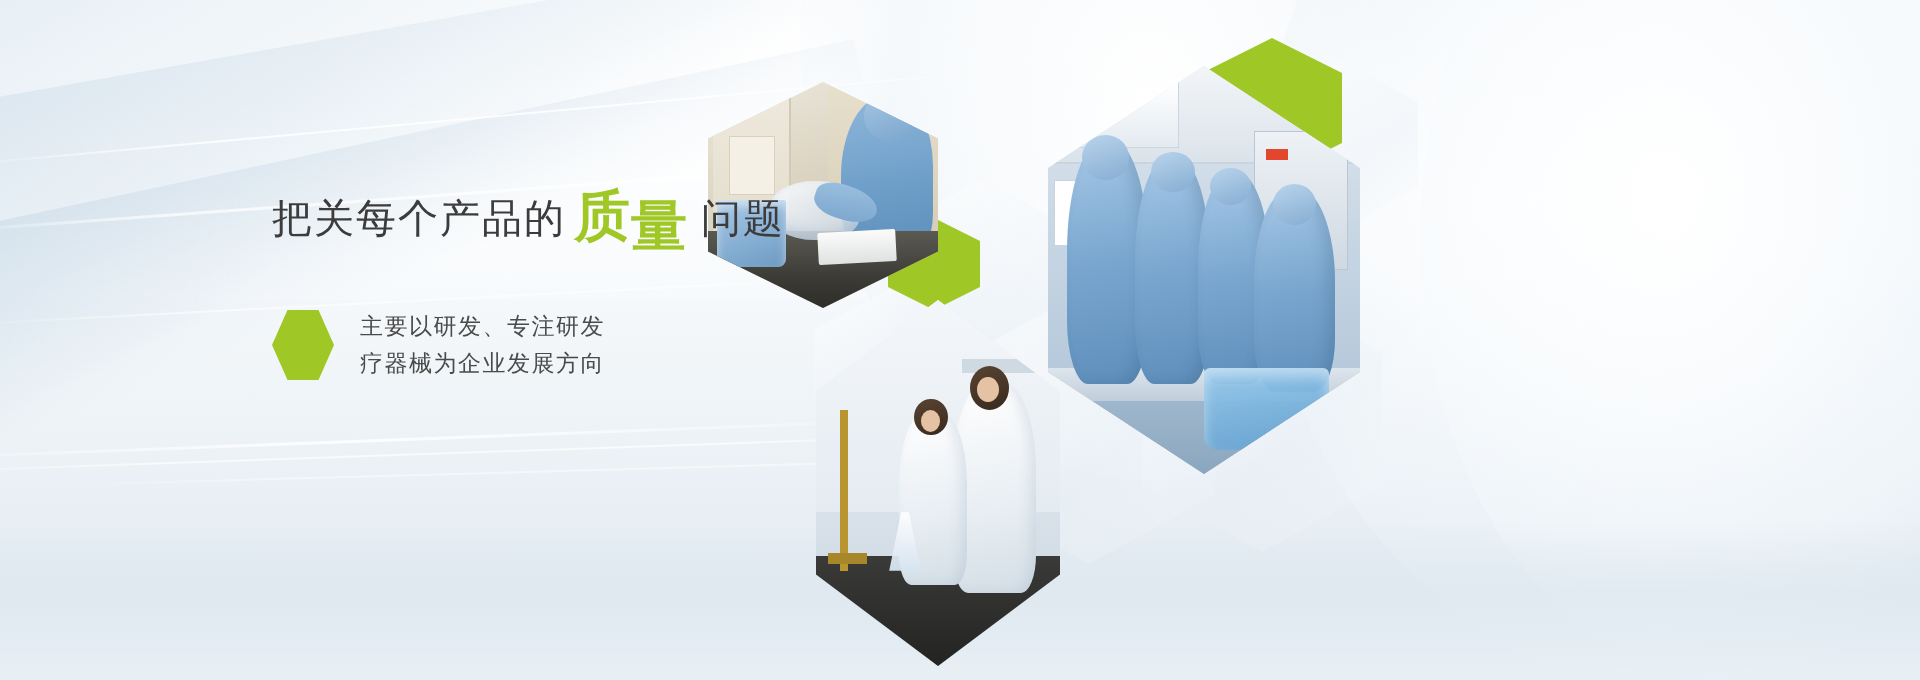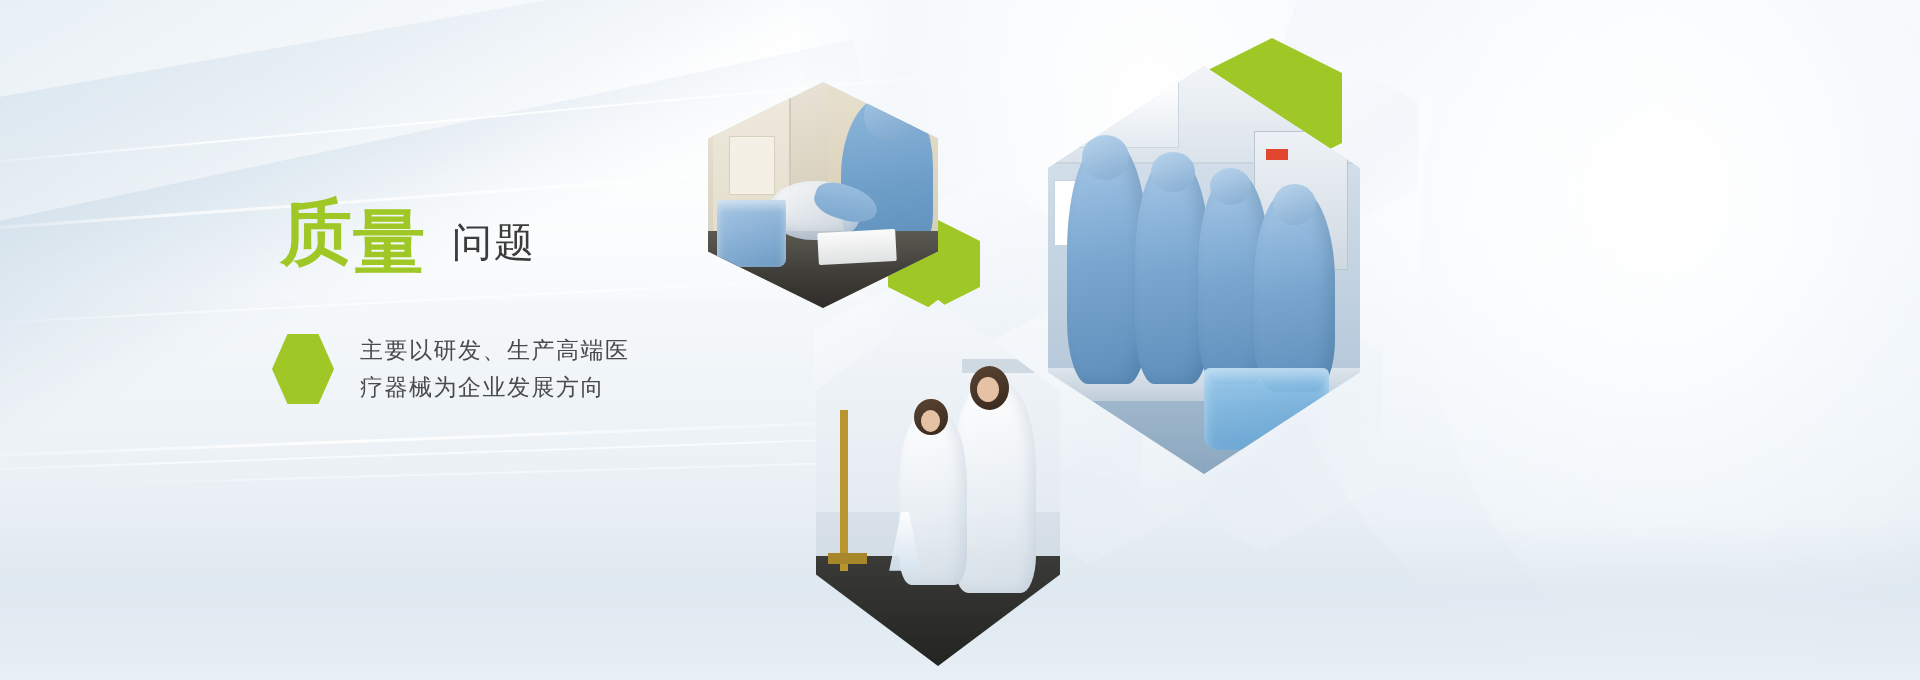--- a/index.html
+++ b/index.html
@@ -72,27 +72,27 @@
 
   .headline-1 {
     display:flex; align-items:flex-end; white-space:nowrap;
     color:#3b3b3b; line-height:1;
   }
   .hl-pre, .hl-post {
     font-size:40px; letter-spacing:2px; color:#3c3c3c;
     font-weight:400; padding-bottom:2px;
   }
   .hl-accent {
-    font-size:72px; font-weight:700; color:#9fc726;
+    font-size:56px; font-weight:700; color:#9fc726;
     letter-spacing:1px; line-height:1;
-    margin:16px 6px 0 8px;
+    margin:8px 6px 0 8px;
     position:relative; top:4px;
   }
   .hl-accent .ch2 { position:relative; top:10px; display:inline-block; }
-  .hl-post { margin-left:20px; }
+  .hl-post { margin-left:7px; }
 
   .headline-2 {
     margin-top:24px;
     font-size:44px; font-weight:700; color:#333333;
     letter-spacing:3px; white-space:nowrap; line-height:1.1;
   }
 
   .sub-row {
     margin-top:66px; display:flex; align-items:flex-start; gap:26px;
   }
@@ -387,28 +387,29 @@
         <div class="face f1"></div>
         <div class="flask"></div>
       </div>
     </div>
 
   </div>
 
   <div class="copy">
 
     <div class="headline-1">
+      <span class="hl-pre">把关每个产品的</span>
       <span class="hl-accent">
         <span class="ch1">质</span><span class="ch2">量</span>
       </span>
       <span class="hl-post">问题</span>
     </div>
 
 
     <div class="sub-row">
       <div class="hex-bullet"></div>
-      <div class="sub-text">主要以研发、生产高端医
+      <div class="sub-text">主要以研发、专注研发
 疗器械为企业发展方向</div>
     </div>
 
   </div>
 
 </div>
 
 </body></html>

